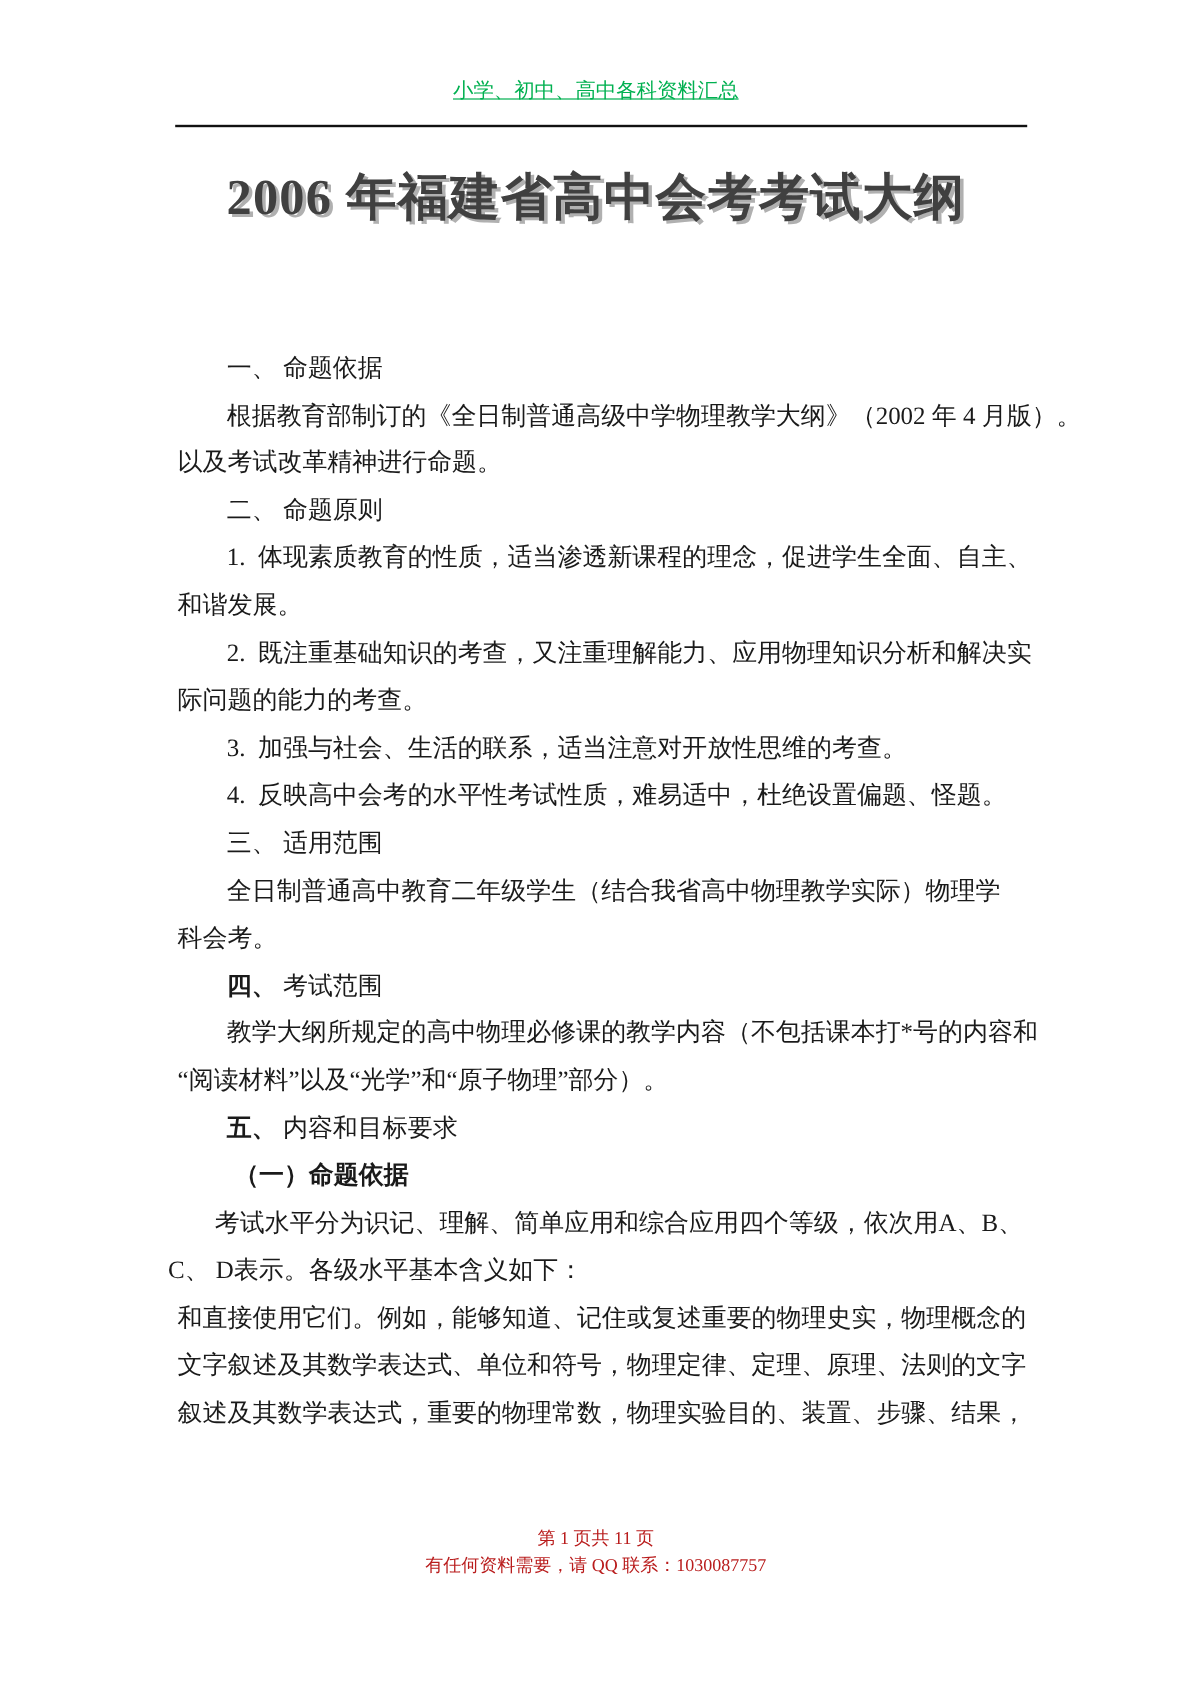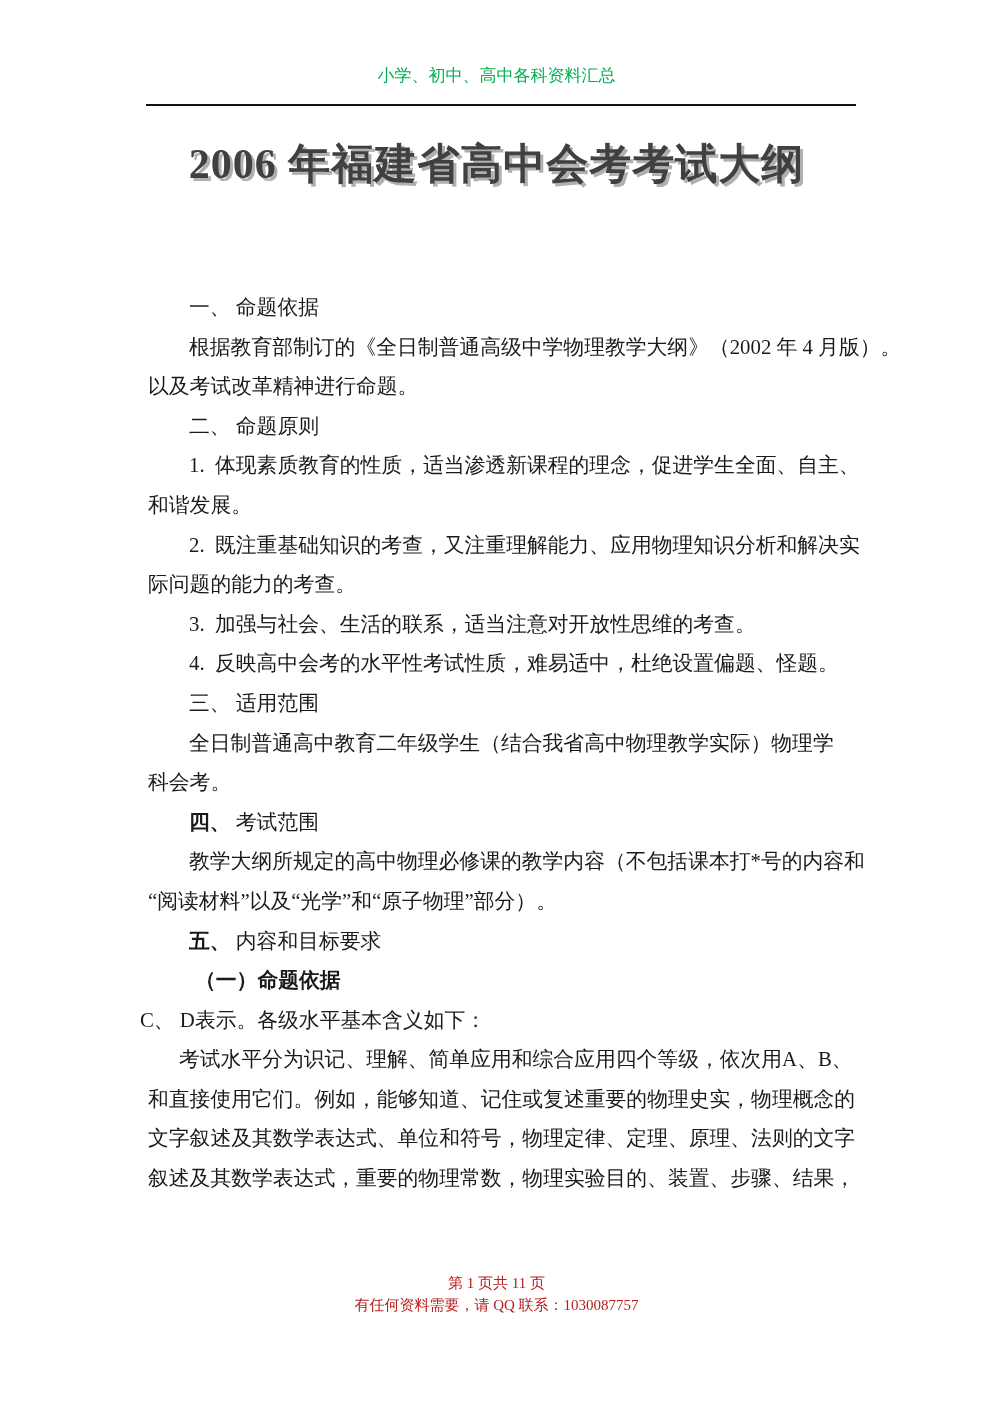--- a/index.html
+++ b/index.html
@@ -77,21 +77,21 @@
     line-height: 22px;
     color: #b91c1c;
   }
 </style>
 </head>
 <body>
 
 <div class="page">
 
   <div class="doc-header">
-    <span class="header-text" style="color: rgb(0, 176, 80);">小学、初中、高中各科资料汇总</span>
+    <span class="header-text" style="color: rgb(0, 176, 80); text-decoration: underline;">小学、初中、高中各科资料汇总</span>
   </div>
 
   <div class="header-rule"></div>
 
   <div class="title">2006 年福建省高中会考考试大纲</div>
 
 
   <div class="body" id="body-lines">
       <div class="line ind2">一、 命题依据</div>
       <div class="line ind2">根据教育部制订的《全日制普通高级中学物理教学大纲》（2002 年 4 月版）。</div>
@@ -104,22 +104,22 @@
       <div class="line ind2">3.  加强与社会、生活的联系，适当注意对开放性思维的考查。</div>
       <div class="line ind2">4.  反映高中会考的水平性考试性质，难易适中，杜绝设置偏题、怪题。</div>
       <div class="line ind2">三、 适用范围</div>
       <div class="line ind2">全日制普通高中教育二年级学生（结合我省高中物理教学实际）物理学</div>
       <div class="line ind0">科会考。</div>
       <div class="line ind2"><b>四、</b> 考试范围</div>
       <div class="line ind2">教学大纲所规定的高中物理必修课的教学内容（不包括课本打*号的内容和</div>
       <div class="line ind0">“阅读材料”以及“光学”和“原子物理”部分）。</div>
       <div class="line ind2"><b>五、</b> 内容和目标要求</div>
       <div class="line ind22"><b>（一）命题依据</b></div>
+      <div class="line ind15">考试水平分为识记、理解、简单应用和综合应用四个等级，依次用A、B、</div>
       <div class="line indneg">C、 D表示。各级水平基本含义如下：</div>
-      <div class="line ind15">考试水平分为识记、理解、简单应用和综合应用四个等级，依次用A、B、</div>
       <div class="line ind0">和直接使用它们。例如，能够知道、记住或复述重要的物理史实，物理概念的</div>
       <div class="line ind0">文字叙述及其数学表达式、单位和符号，物理定律、定理、原理、法则的文字</div>
       <div class="line ind0">叙述及其数学表达式，重要的物理常数，物理实验目的、装置、步骤、结果，</div>
     </div>
 
   <div class="footer">
     <div>第 1 页共 11 页</div>
     <div>有任何资料需要，请 QQ 联系：1030087757</div>
   </div>
 

